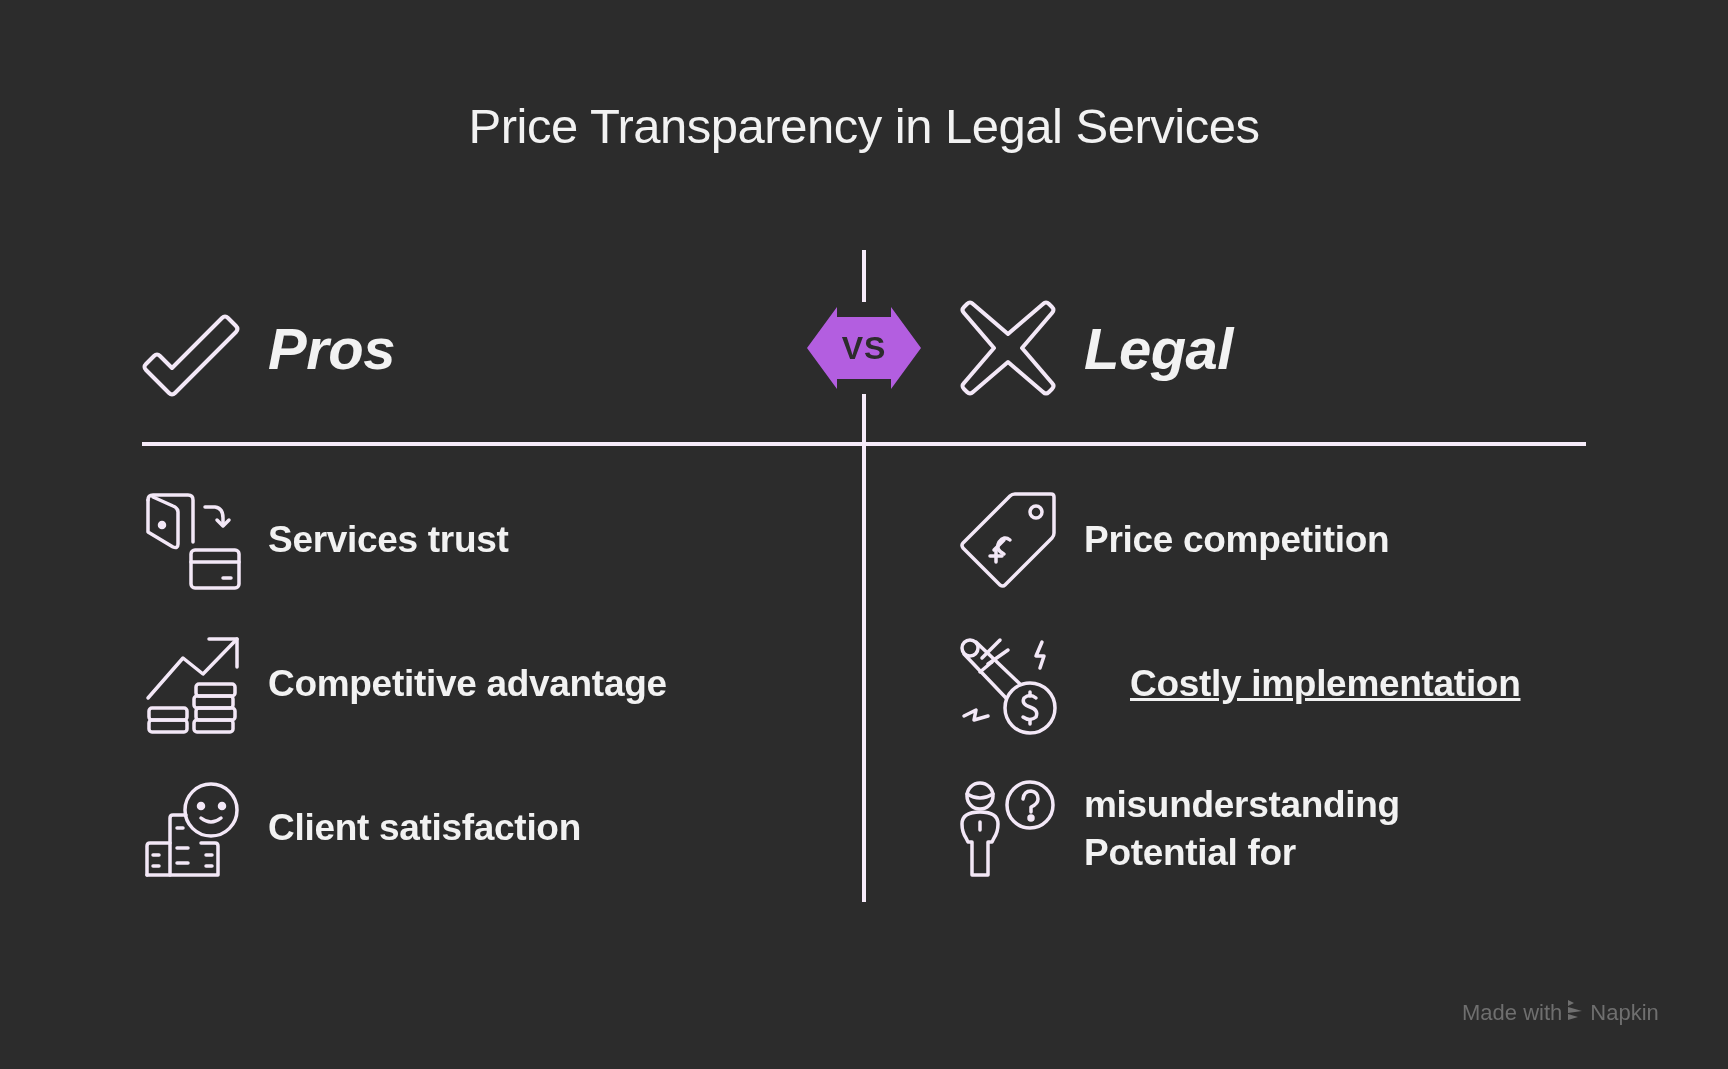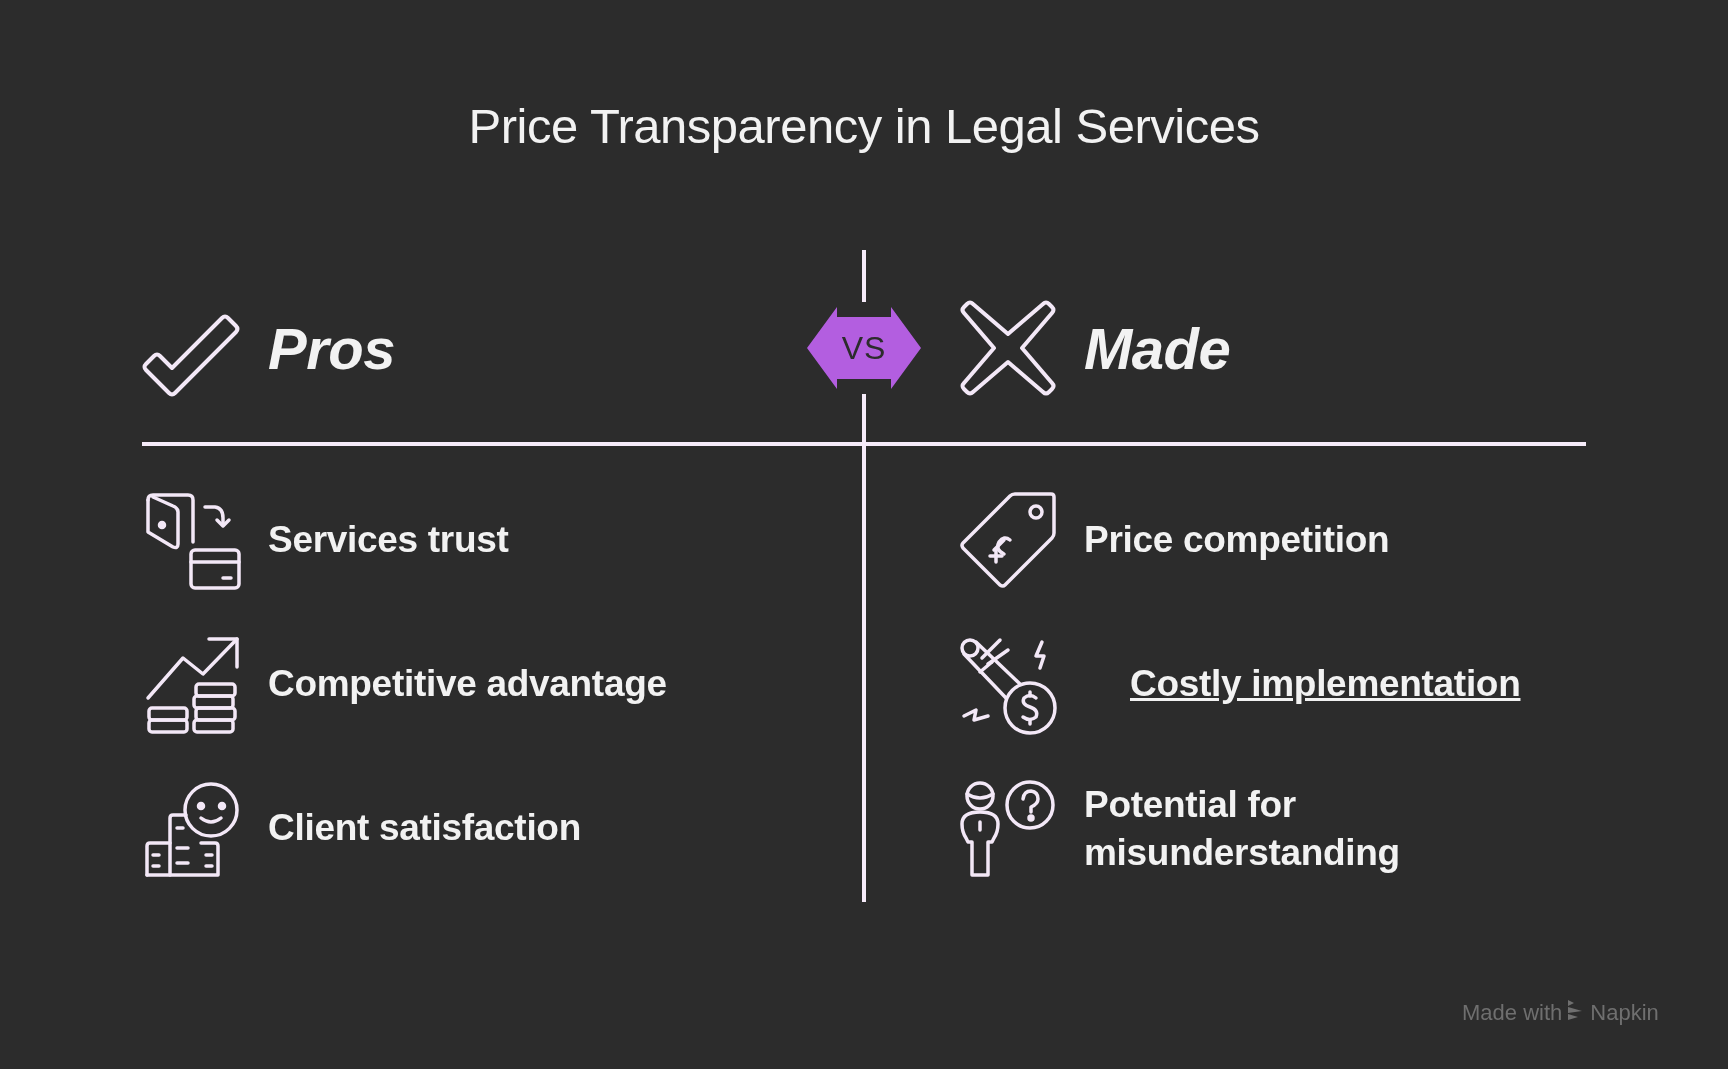--- a/index.html
+++ b/index.html
@@ -38,36 +38,36 @@
 <div class="abs title">Price Transparency in Legal Services</div>
 
 <div class="abs hline"></div>
 <div class="abs vline" style="top:250px;height:52px;"></div>
 <div class="abs vline" style="top:394px;height:508px;"></div>
 
 <div class="abs" style="left:806px;top:306px;width:116px;height:84px;">
   <svg width="116" height="84" viewBox="0 0 116 84">
     <path d="M1 42 L31 1 L31 11 L85 11 L85 1 L115 42 L85 83 L85 73 L31 73 L31 83 Z" fill="#b35ee0"></path>
   </svg>
-  <div class="abs" style="left:0;top:0;width:116px;height:84px;display:flex;align-items:center;justify-content:center;font-size:32px;color:#2c2c2c;font-weight:400;letter-spacing:1px;">VS</div>
+  <div class="abs" style="left:0;top:0;width:116px;height:84px;display:flex;align-items:center;justify-content:center;font-size:32px;color:#2c2c2c;font-weight:700;letter-spacing:1px;">VS</div>
 </div>
 
 <div class="abs icon" style="left:142px;top:312px;">
   <svg width="100" height="86" viewBox="0 0 100 86" fill="none" stroke="#f3e8f7" stroke-width="4" stroke-linejoin="round">
     <path d="M4 58 Q1 55 4 52 L12 44 Q15 41 18 44 L30 56 L80 6 Q83 3 86 6 L94 14 Q97 17 94 20 L33 81 Q30 84 27 81 Z"></path>
   </svg>
 </div>
 <div class="abs col-head" style="left:268px;top:314px;">Pros</div>
 
 <div class="abs icon" style="left:960px;top:300px;">
   <svg width="96" height="96" viewBox="0 0 96 96" fill="none" stroke="#f3e8f7" stroke-width="4" stroke-linejoin="round">
     <path d="M13 4 L48 34 L83 4 Q86 1 89 4 L92 7 Q95 10 92 13 L62 48 L92 83 Q95 86 92 89 L89 92 Q86 95 83 92 L48 62 L13 92 Q10 95 7 92 L4 89 Q1 86 4 83 L34 48 L4 13 Q1 10 4 7 L7 4 Q10 1 13 4 Z"></path>
   </svg>
 </div>
-<div class="abs col-head" style="left:1084px;top:314px;">Made</div>
+<div class="abs col-head" style="left:1084px;top:314px;">Legal</div>
 
 <div class="abs icon" style="left:143px;top:492px;">
   <svg width="98" height="98" viewBox="0 0 98 98" fill="none" stroke="#f3e8f7" stroke-width="3.5" stroke-linecap="round" stroke-linejoin="round">
     <path d="M5 8 Q5 3 10 3 L45 3 Q50 3 50 8 L50 50"></path>
     <path d="M5 8 L5 40 L30 55 Q35 57 35 52 L35 20 Q35 16 30 14 L10 5"></path>
     <circle cx="19" cy="33" r="2.5" fill="#f3e8f7"></circle>
     <path d="M62 15 L72 15 Q80 16 80 26 L80 33"></path>
     <path d="M74 28 L80 34 L86 28"></path>
     <rect x="48" y="58" width="48" height="38" rx="4"></rect>
     <line x1="48" y1="70" x2="96" y2="70"></line>
@@ -145,22 +145,22 @@
     <circle cx="22" cy="16" r="13"></circle>
     <path d="M9 14 Q22 22 35 14"></path>
     <path d="M10 62 L8 58 Q4 52 4 44 Q4 32 22 32 Q40 32 40 44 Q40 52 36 58 L34 62 L30 62 L30 95 L14 95 L14 62 Z"></path>
     <line x1="22" y1="42" x2="22" y2="50"></line>
     <circle cx="72" cy="25" r="23"></circle>
     <path d="M65 19 Q66 11 73 11 Q80 12 80 19 Q80 24 73 27 L73 32"></path>
     <circle cx="73" cy="38" r="2" fill="#f3e8f7"></circle>
   </svg>
 </div>
 <div class="abs item-text" style="left:1084px;top:781px;">
+  <div>misunderstanding</div>
   <div>Potential for</div>
-  <div>misunderstanding</div>
 </div>
 
 <div class="abs footer">
   <span>Made with</span>
   <span>
     <svg width="20" height="22" viewBox="0 0 20 22" fill="#6f6f6f">
       <path d="M2 1 L8 4 L2 7 Z"></path>
       <path d="M2 8 L16 12 L2 14 Z"></path>
       <path d="M2 15 L12 18 L2 21 Z"></path>
     </svg>

